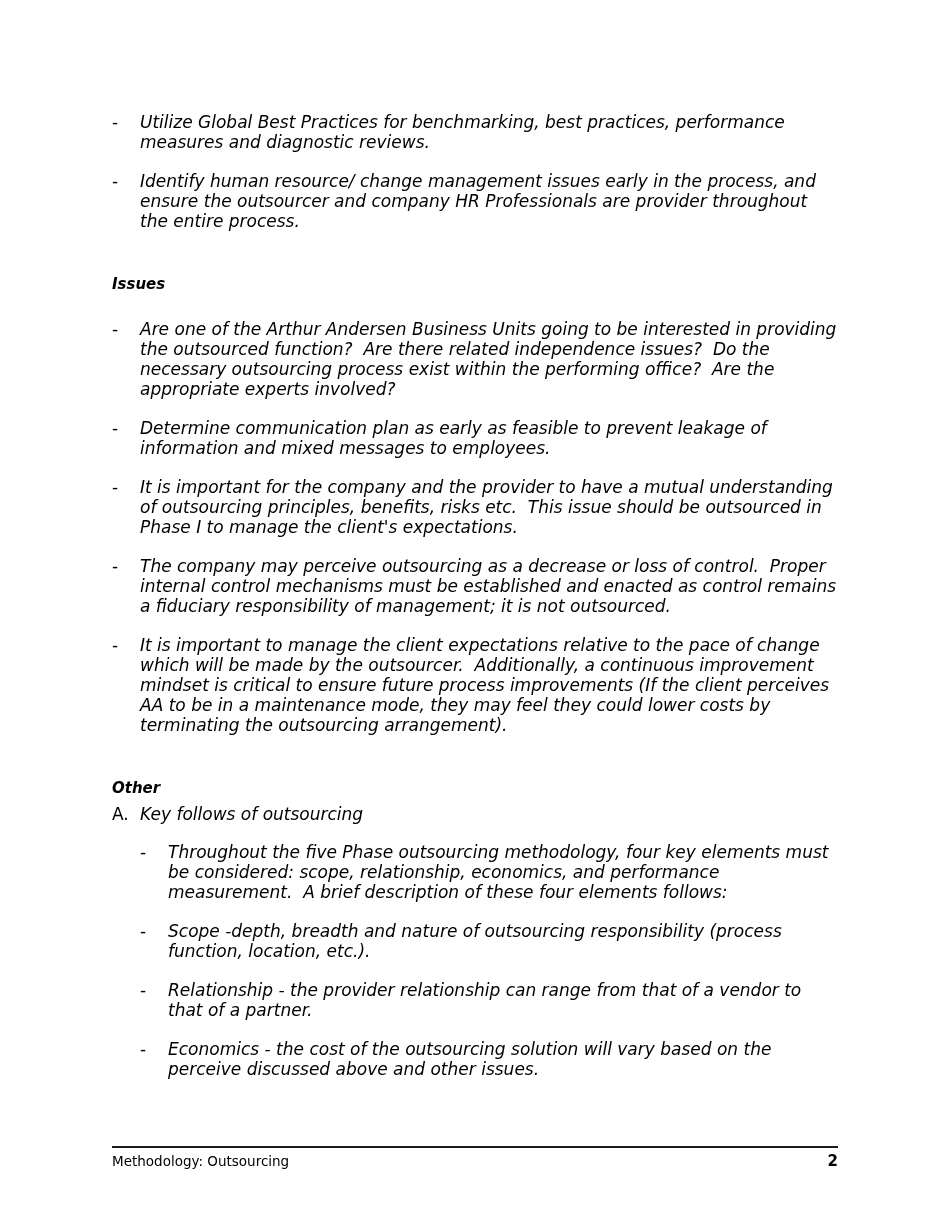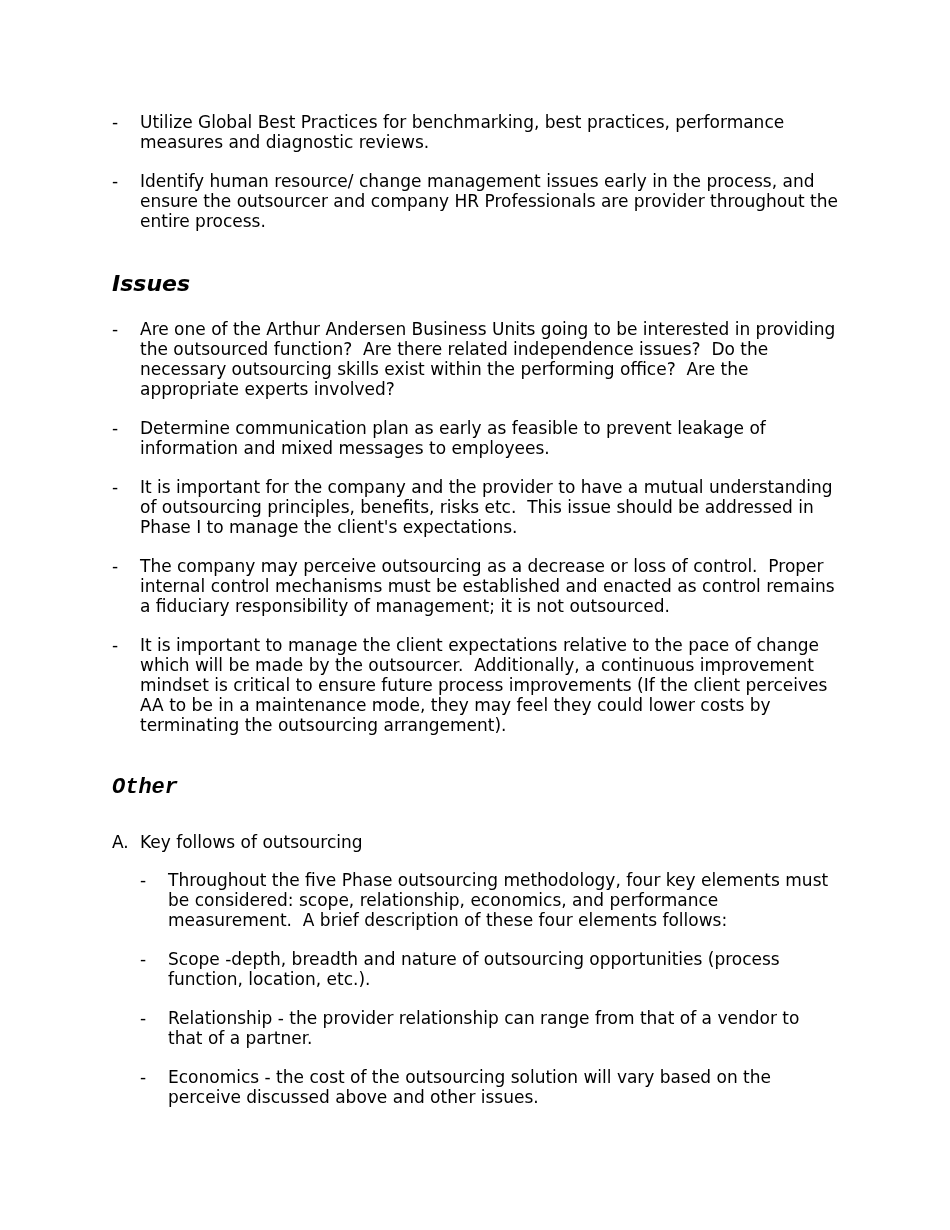--- a/index.html
+++ b/index.html
@@ -27,36 +27,37 @@
   }
   .bullet .marker {
     flex: 0 0 28px;
   }
   .bullet.l2 {
     padding-left: 28px;
   }
   .bullet .text, .lettered .text {
     flex: 1 1 auto;
     white-space: pre-wrap;
+    font-style: italic;
   }
   .lettered {
     display: flex;
     margin: 0 0 18px 0;
   }
   .lettered .marker {
     flex: 0 0 28px;
   }
   h2.section-heading {
-    font-size: 22px;
+    font-size: 15px;
     line-height: 26px;
     font-weight: bold;
     font-style: italic;
     margin: 40px 0 22px 0;
   }
-  h2.section-heading.other { margin-bottom: 31px; font-family: Liberation Mono, monospace; }
+  h2.section-heading.other { margin-bottom: 3px; }
   .footer {
     position: absolute;
     left: 112px;
     right: 112px;
     top: 1146px;
   }
   .footer-rule {
     border-top: 2px solid #1a1a1a;
     height: 0;
   }
@@ -89,31 +90,31 @@
 
     <div class="bullet l1">
       <span class="marker">-</span>
       <span class="text">Identify human resource/ change management issues early in the process, and ensure the outsourcer and company HR Professionals are provider throughout the entire process.</span>
     </div>
 
     <h2 class="section-heading issues">Issues</h2>
 
     <div class="bullet l1">
       <span class="marker">-</span>
-      <span class="text">Are one of the Arthur Andersen Business Units going to be interested in providing the outsourced function?  Are there related independence issues?  Do the necessary outsourcing skills exist within the performing office?  Are the appropriate experts involved?</span>
+      <span class="text">Are one of the Arthur Andersen Business Units going to be interested in providing the outsourced function?  Are there related independence issues?  Do the necessary outsourcing process exist within the performing office?  Are the appropriate experts involved?</span>
     </div>
 
     <div class="bullet l1">
       <span class="marker">-</span>
       <span class="text">Determine communication plan as early as feasible to prevent leakage of information and mixed messages to employees.</span>
     </div>
 
     <div class="bullet l1">
       <span class="marker">-</span>
-      <span class="text">It is important for the company and the provider to have a mutual understanding of outsourcing principles, benefits, risks etc.  This issue should be addressed in Phase I to manage the client's expectations.</span>
+      <span class="text">It is important for the company and the provider to have a mutual understanding of outsourcing principles, benefits, risks etc.  This issue should be outsourced in Phase I to manage the client's expectations.</span>
     </div>
 
     <div class="bullet l1">
       <span class="marker">-</span>
       <span class="text">The company may perceive outsourcing as a decrease or loss of control.  Proper internal control mechanisms must be established and enacted as control remains a fiduciary responsibility of management; it is not outsourced.</span>
     </div>
 
     <div class="bullet l1">
       <span class="marker">-</span>
       <span class="text">It is important to manage the client expectations relative to the pace of change which will be made by the outsourcer.  Additionally, a continuous improvement mindset is critical to ensure future process improvements (If the client perceives AA to be in a maintenance mode, they may feel they could lower costs by terminating the outsourcing arrangement).</span>
@@ -126,28 +127,35 @@
       <span class="text">Key follows of outsourcing</span>
     </div>
 
     <div class="bullet l2">
       <span class="marker">-</span>
       <span class="text">Throughout the five Phase outsourcing methodology, four key elements must be considered: scope, relationship, economics, and performance measurement.  A brief description of these four elements follows:</span>
     </div>
 
     <div class="bullet l2">
       <span class="marker">-</span>
-      <span class="text">Scope -depth, breadth and nature of outsourcing opportunities (process function, location, etc.).</span>
+      <span class="text">Scope -depth, breadth and nature of outsourcing responsibility (process function, location, etc.).</span>
     </div>
 
     <div class="bullet l2">
       <span class="marker">-</span>
       <span class="text">Relationship - the provider relationship can range from that of a vendor to that of a partner.</span>
     </div>
 
     <div class="bullet l2">
       <span class="marker">-</span>
       <span class="text">Economics - the cost of the outsourcing solution will vary based on the perceive discussed above and other issues.</span>
     </div>
 
   </div>
 
+  <div class="footer">
+    <div class="footer-rule"></div>
+    <div class="footer-row">
+      <span class="footer-title">Methodology: Outsourcing</span>
+      <span class="page-number">2</span>
+    </div>
+  </div>
 </div>
 
 </body></html>

